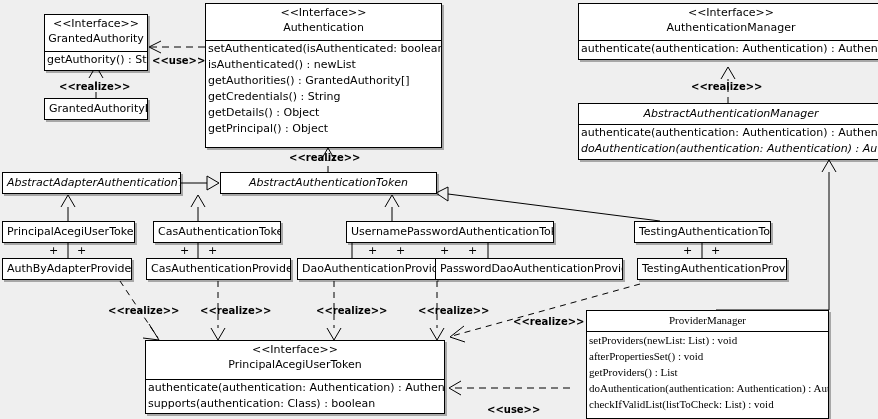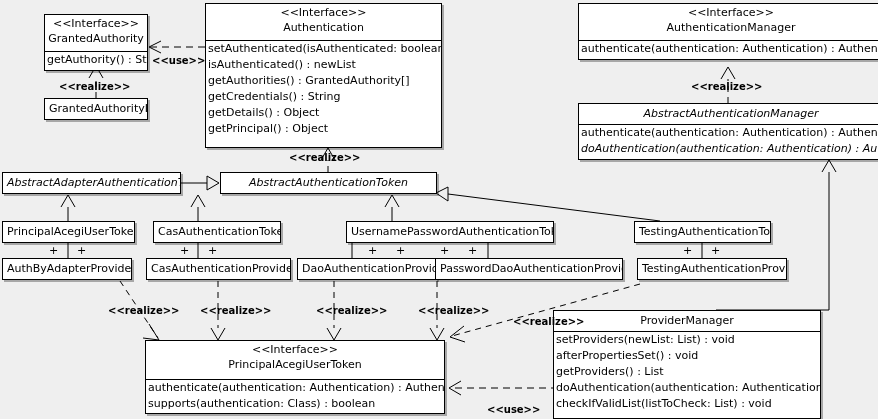--- a/index.html
+++ b/index.html
@@ -320,21 +320,21 @@
     <div class="uml-head with-sep" style="height:39px;">
       <span class="stereo">&lt;&lt;Interface&gt;&gt;</span>
       <span class="cname">PrincipalAcegiUserToken</span>
     </div>
     <div class="uml-ops">
       <span class="op">authenticate(authentication: Authentication) : Authentication</span>
       <span class="op">supports(authentication: Class) : boolean</span>
     </div>
   </div>
 
-  <div class="uml-box" style="left:553px; top:310px; width:268px; height:109px;">
+  <div class="uml-box" style="left:586px; top:310px; width:243px; height:109px;font-family:Liberation Serif, serif;">
     <div class="uml-head with-sep" style="height:21px;">
       <span class="cname">ProviderManager</span>
     </div>
     <div class="uml-ops">
       <span class="op">setProviders(newList: List) : void</span>
       <span class="op">afterPropertiesSet() : void</span>
       <span class="op">getProviders() : List</span>
       <span class="op">doAuthentication(authentication: Authentication) : Authentication</span>
       <span class="op">checkIfValidList(listToCheck: List) : void</span>
     </div>

